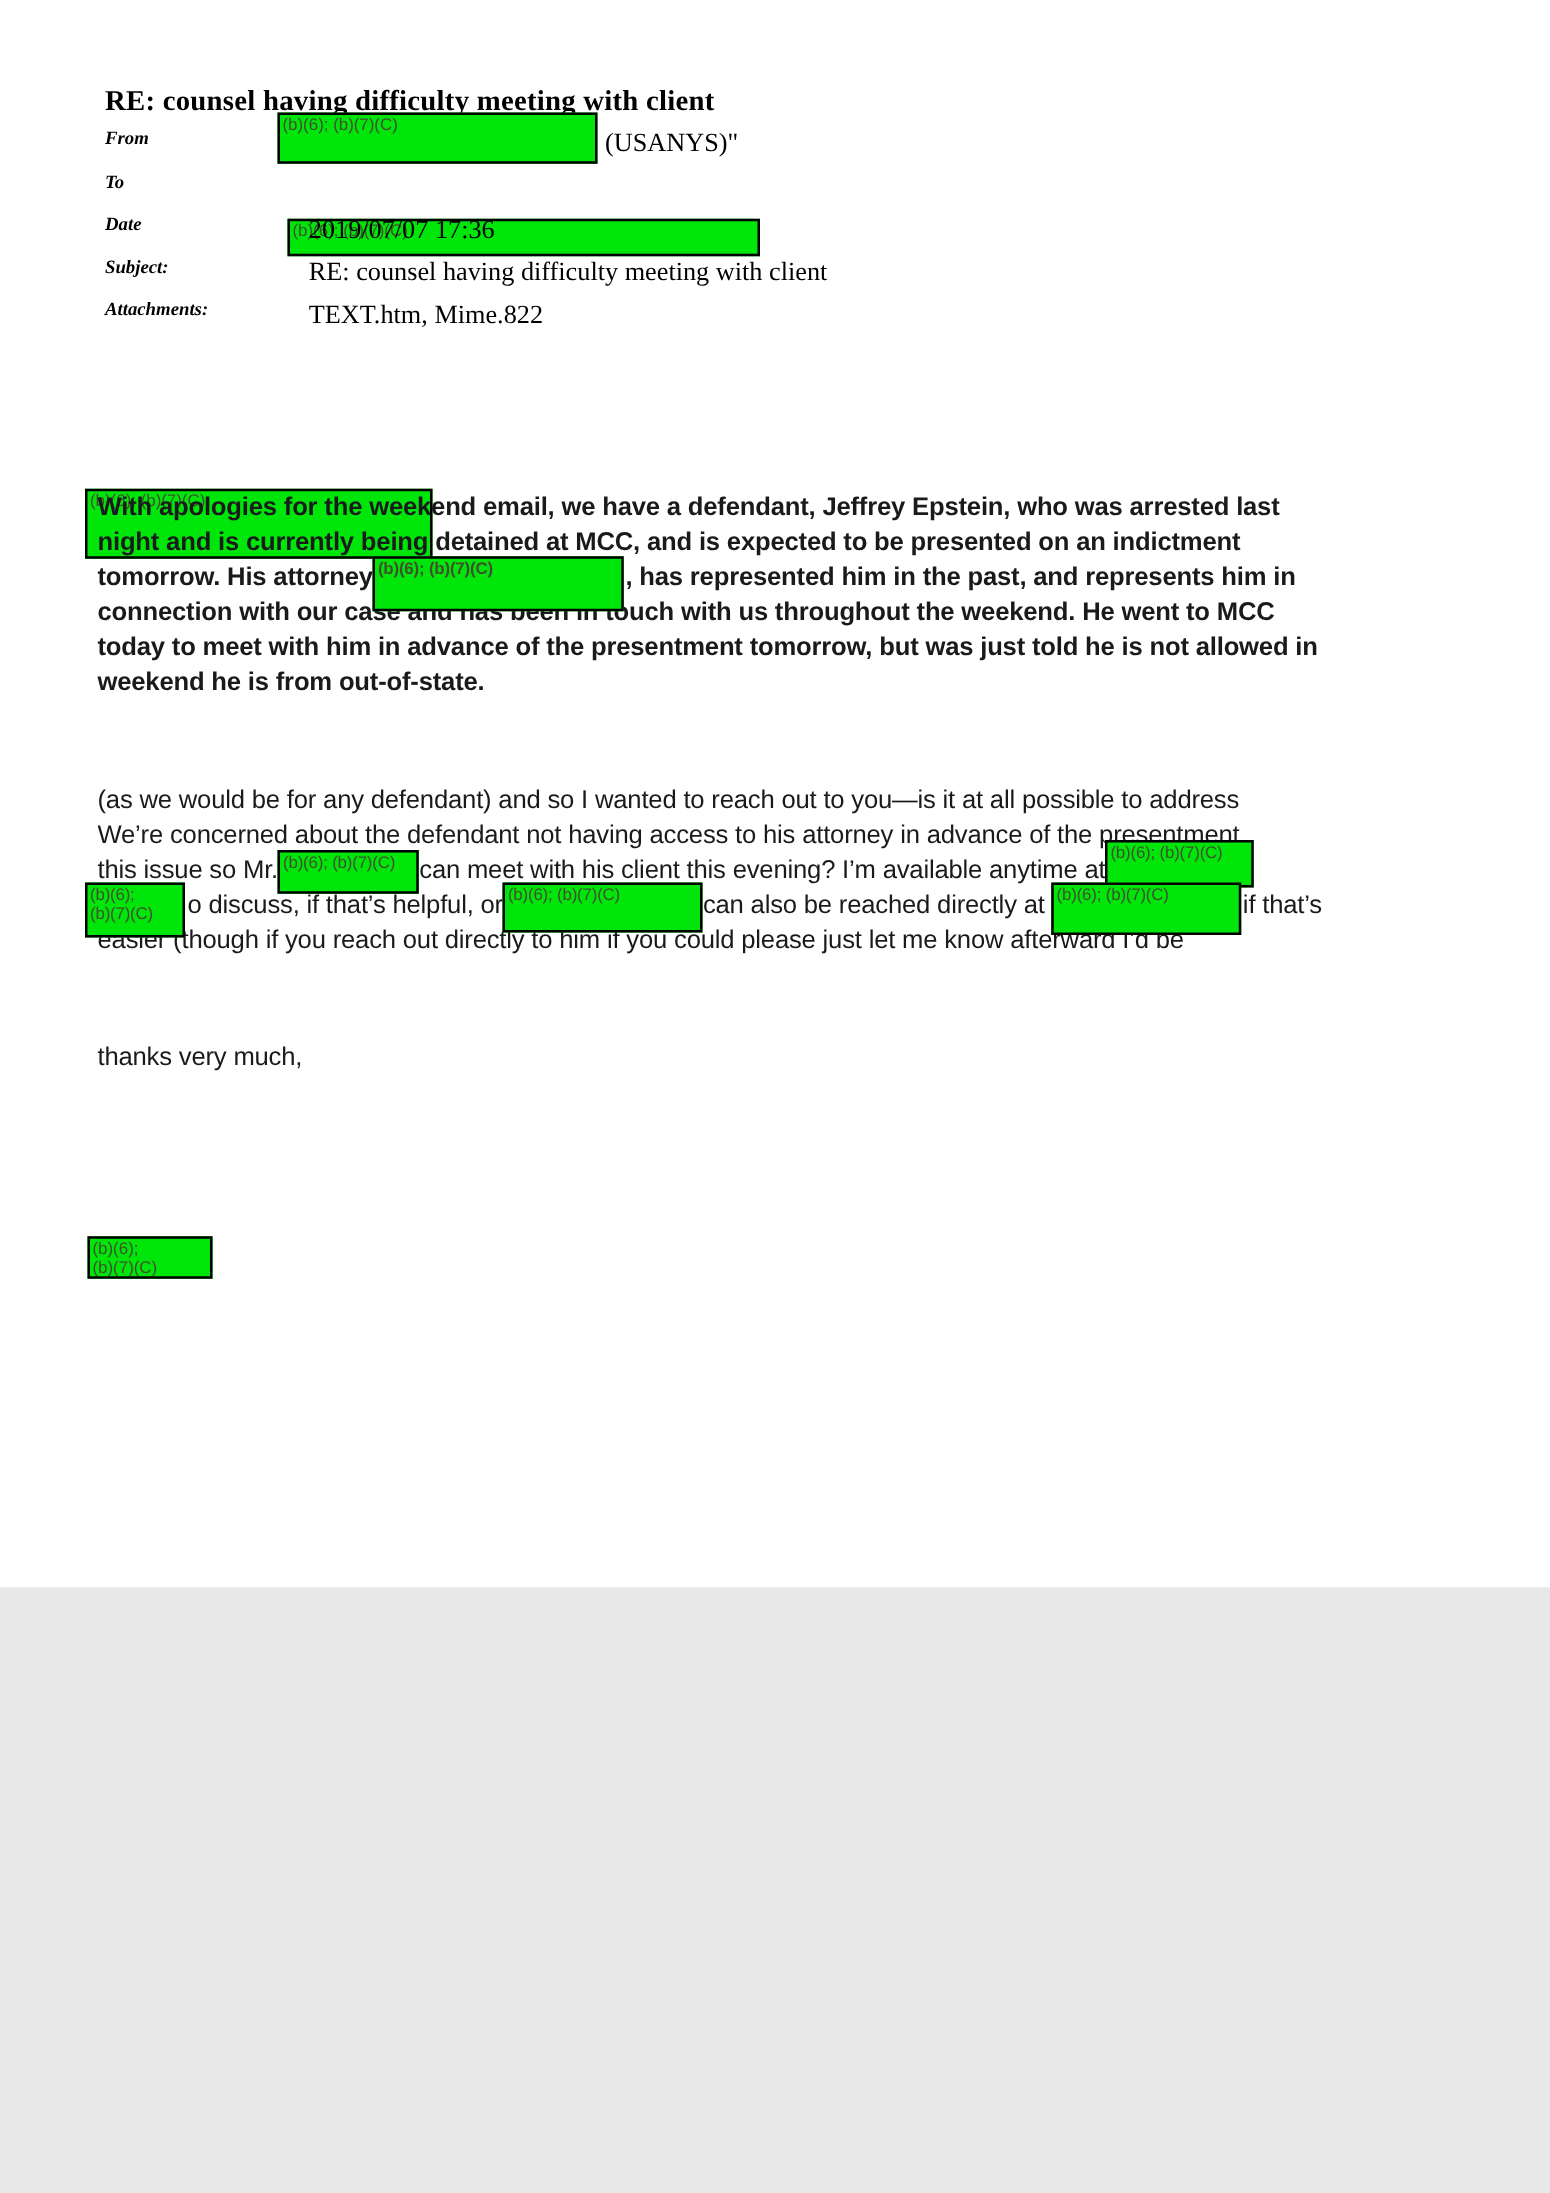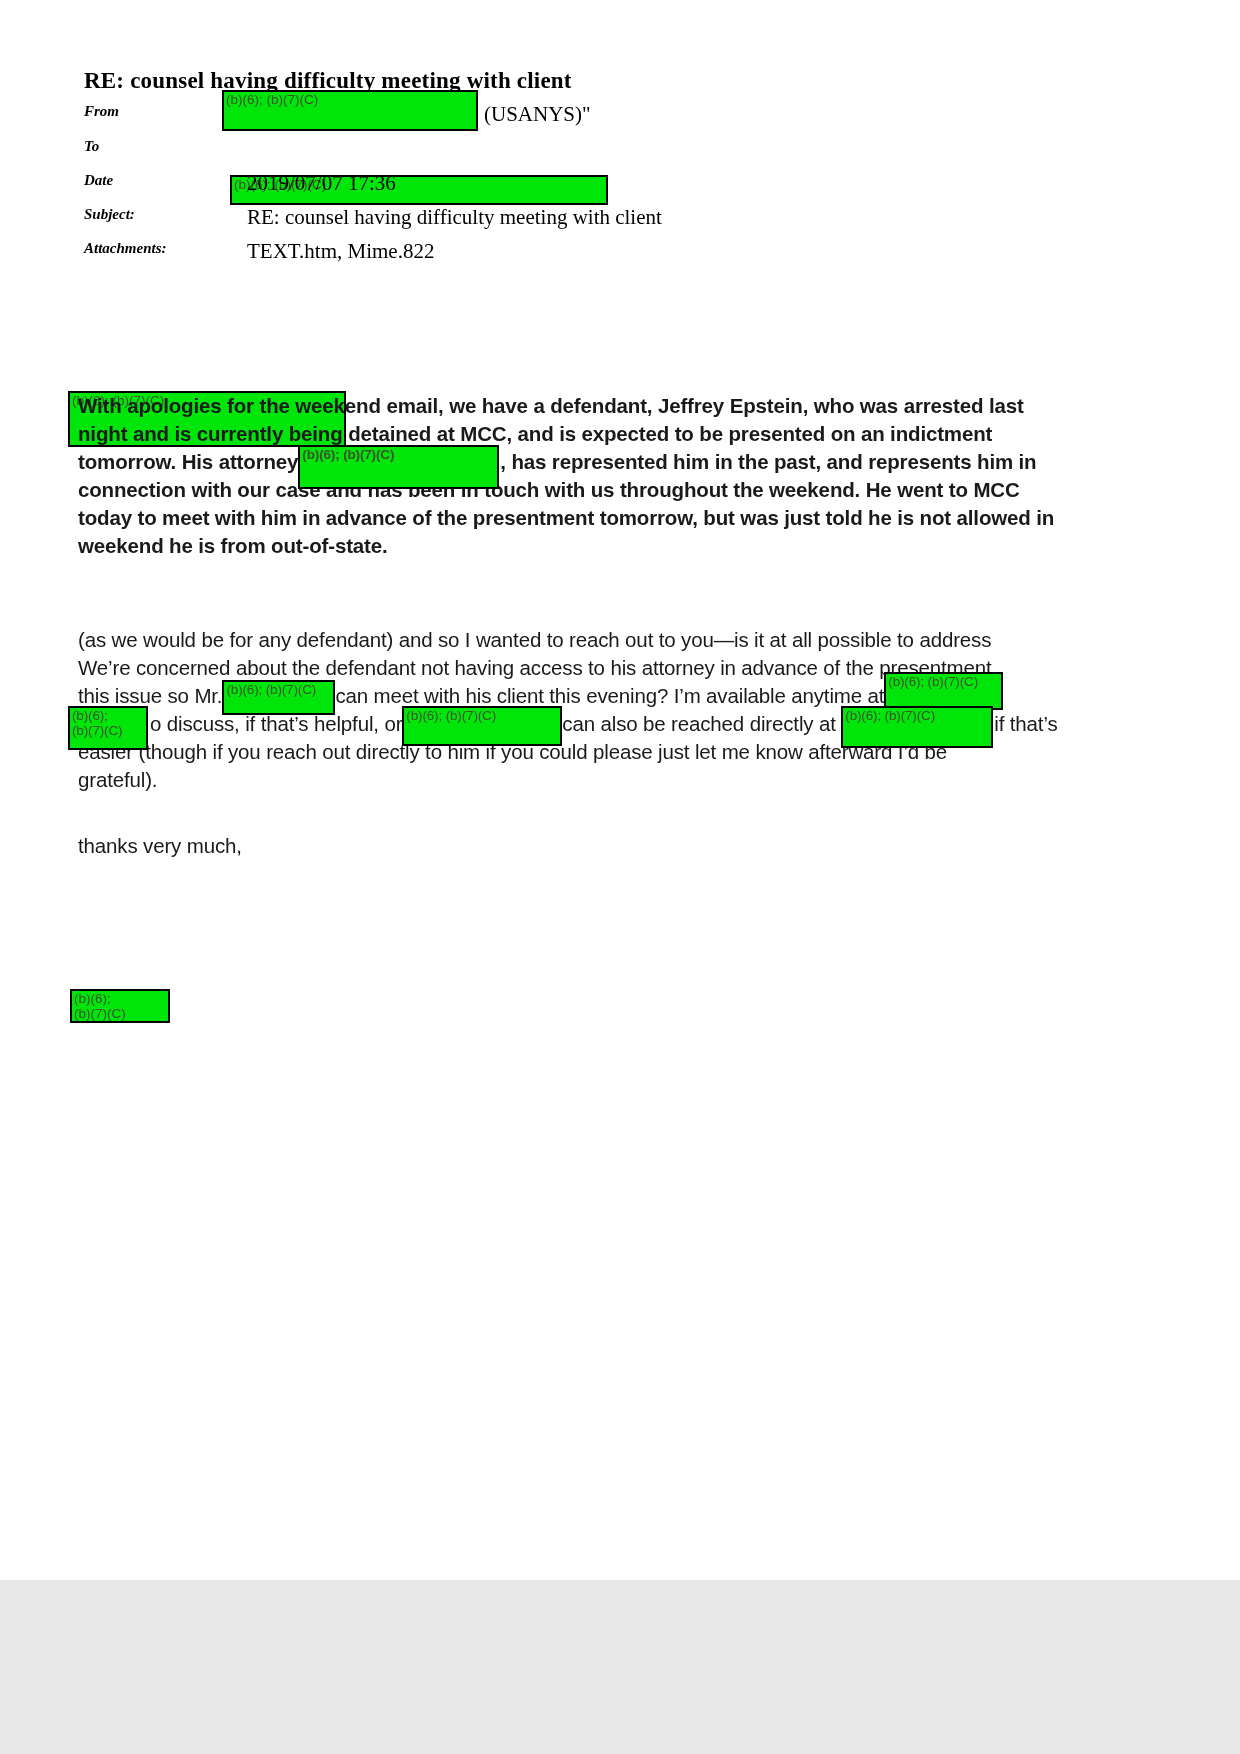--- a/index.html
+++ b/index.html
@@ -1,19 +1,19 @@
 <!DOCTYPE html>
 <html><head>
 <meta charset="utf-8">
 <style>
   * { margin:0; padding:0; box-sizing:border-box; }
   html,body { background:#e8e8e8; }
   .page {
     position:relative;
-    width:1240px; height:1580px;
+    width:1240px; height:1270px;
     background:#ffffff;
     margin:0 auto;
     font-family:"Liberation Serif", serif;
     color:#000;
     overflow:hidden;
   }
   .abs { position:absolute; }
 
   
   .doc-title { left:84px; top:68px; font-size:23px; font-weight:bold; letter-spacing:0.2px; }
@@ -109,21 +109,20 @@
     <div class="bline">today to meet with him in advance of the presentment tomorrow, but was just told he is not allowed in</div>
     <div class="bline">weekend he is from out-of-state.</div>
   </div>
 
   <div class="body-block" style="top:626px;">
     <div class="bline">(as we would be for any defendant) and so I wanted to reach out to you—is it at all possible to address</div>
     <div class="bline">We’re concerned about the defendant not having access to his attorney in advance of the presentment</div>
     <div class="bline"><span>this issue so Mr.</span><span class="red-inline" style="width:113px; height:35px; transform:translateY(-2px);"><span class="rlab">(b)(6); (b)(7)(C)</span></span><span>can meet with his client this evening?  I’m available anytime at</span><span class="red-inline" style="width:119px; height:38px; transform:translateY(-10px);"><span class="rlab">(b)(6); (b)(7)(C)</span></span></div>
     <div class="bline"><span class="red-inline" style="width:80px; height:44px; transform:translateY(-4px); margin-left:-10px; margin-right:2px;"><span class="rlab"><span class="l1">(b)(6);</span><span class="l2">(b)(7)(C)</span></span></span><span>o discuss, if that’s helpful, or</span><span class="red-inline" style="width:160px; height:40px; transform:translateY(-4px);"><span class="rlab">(b)(6); (b)(7)(C)</span></span><span>can also be reached directly at </span><span class="red-inline" style="width:152px; height:42px; transform:translateY(-4px); margin-right:1px;"><span class="rlab">(b)(6); (b)(7)(C)</span></span><span>if that’s</span></div>
     <div class="bline">easier (though if you reach out directly to him if you could please just let me know afterward I’d be</div>
-    <div class="bline">grateful).</div>
   </div>
 
   <div class="body-block" style="top:832px;">
     <div class="bline">thanks very much,</div>
   </div>
 
   <div class="abs red" style="left:70px; top:862px; width:100px; height:34px;">
     <span class="rlab"><span class="l1">(b)(6);</span><span class="l2">(b)(7)(C)</span></span>
   </div>
 

